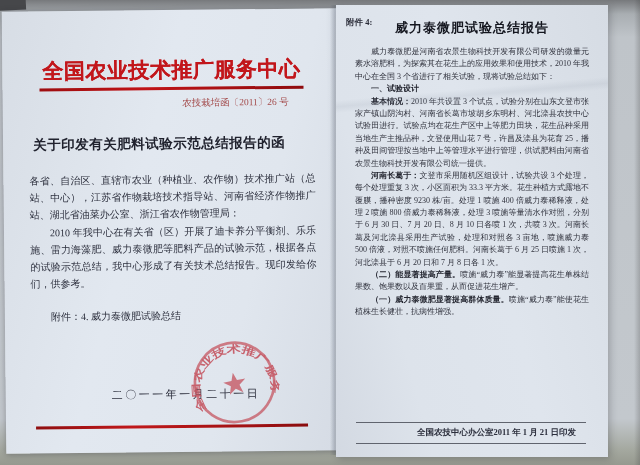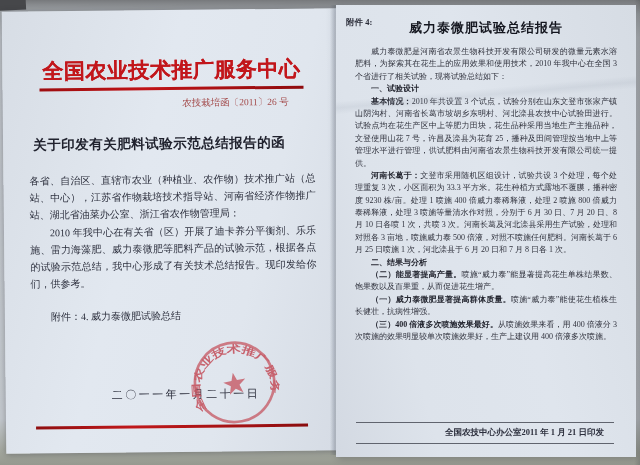--- a/index.html
+++ b/index.html
@@ -33,21 +33,21 @@
   .letter-body p{margin:0;}
   .para-indent{text-indent:2em;}
   .attachment-line{margin-top:16px !important;text-indent:2em;}
   .issue-date{position:absolute;left:106px;bottom:50px;font-size:11px;color:#2c2f3d;letter-spacing:2.5px;}
   .red-line{position:absolute;left:30px;bottom:24px;width:272px;height:3px;
     background:linear-gradient(90deg,#8f0e10,#c0181a 35%,#a01113 80%,#8a0c0e);}
   .seal{position:absolute;left:184px;bottom:24px;width:90px;height:90px;transform:rotate(-10deg);opacity:.88;}
 
   
   .page-right{
-    position:absolute;left:336px;top:5px;width:300px;height:452px;
+    position:absolute;left:336px;top:5px;width:272px;height:452px;
     background:linear-gradient(255deg,#d6dce4 0%,#dfe5ed 45%,#dde3eb 75%,#d3d9e2 100%);
     box-shadow:2px 2px 7px rgba(30,30,40,.25);
   }
   .page-right::before{content:"";position:absolute;left:0;top:70px;width:100%;height:40px;
     background:linear-gradient(175deg,rgba(255,255,255,0) 40%,rgba(140,150,165,.14) 50%,rgba(255,255,255,0) 60%);}
   .page-seam{position:absolute;left:330px;top:5px;width:9px;height:450px;
     background:linear-gradient(90deg,rgba(0,0,0,0),rgba(70,80,95,.22) 55%,rgba(0,0,0,0));}
   .attach-label{position:absolute;top:12px;left:10px;font-size:8.5px;font-weight:bold;color:#2a2c38;}
   .report-title{margin-top:14px;text-align:center;font-size:13px;font-weight:bold;color:#14161f;letter-spacing:1px;}
   .report-body{margin:9px 19px 0;font-size:8px;line-height:1.55;color:#30323d;text-align:justify;}
@@ -94,22 +94,20 @@
 <div class="page-seam"></div>
 
 <div class="page-right">
   <div class="attach-label">附件 4:</div>
   <div class="report-title">威力泰微肥试验总结报告</div>
   <div class="report-body">
     <p><b></b><span>威力泰微肥是河南省农景生物科技开发有限公司研发的微量元素水溶肥料，为探索其在花生上的应用效果和使用技术，2010 年我中心在全国 3 个省进行了相关试验，现将试验总结如下：</span></p>
     <p class="h"><b>一、试验设计</b><span></span></p>
     <p><b>基本情况：</b><span>2010 年共设置 3 个试点，试验分别在山东文登市张家产镇山阴沟村、河南省长葛市坡胡乡东明村、河北滦县农技中心试验田进行。试验点均在花生产区中上等肥力田块，花生品种采用当地生产主推品种，文登使用山花 7 号，许昌及滦县为花育 25，播种及田间管理按当地中上等管理水平进行管理，供试肥料由河南省农景生物科技开发有限公司统一提供。</span></p>
     <p><b>河南长葛于：</b><span>文登市采用随机区组设计，试验共设 3 个处理，每个处理重复 3 次，小区面积为 33.3 平方米。花生种植方式露地不覆膜，播种密度 9230 株/亩。处理 1 喷施 400 倍威力泰稀释液，处理 2 喷施 800 倍威力泰稀释液，处理 3 喷施等量清水作对照，分别于 6 月 30 日、7 月 20 日、8 月 10 日各喷 1 次，共喷 3 次。河南长葛及河北滦县采用生产试验，处理和对照各 3 亩地，喷施威力泰 500 倍液，对照不喷施任何肥料。河南长葛于 6 月 25 日喷施 1 次，河北滦县于 6 月 20 日和 7 月 8 日各 1 次。</span></p>
-    <p class="h"><b>二、结果与分析</b><span></span></p>
     <p><b>（二）能显著提高产量。</b><span>喷施“威力泰”能显著提高花生单株结果数、饱果数以及百果重，从而促进花生增产。</span></p>
     <p><b>（一）威力泰微肥显著提高群体质量。</b><span>喷施“威力泰”能使花生植株生长健壮，抗病性增强。</span></p>
-    <p><b>（三）400 倍液多次喷施效果最好。</b><span>从喷施效果来看，用 400 倍液分 3 次喷施的效果明显较单次喷施效果好，生产上建议用 400 倍液多次喷施。</span></p>
   </div>
   <div class="report-footer">
     <span>全国农技中心办公室</span>
     <span>2011 年 1 月 21 日印发</span>
   </div>
 </div>
 
 </body></html>

